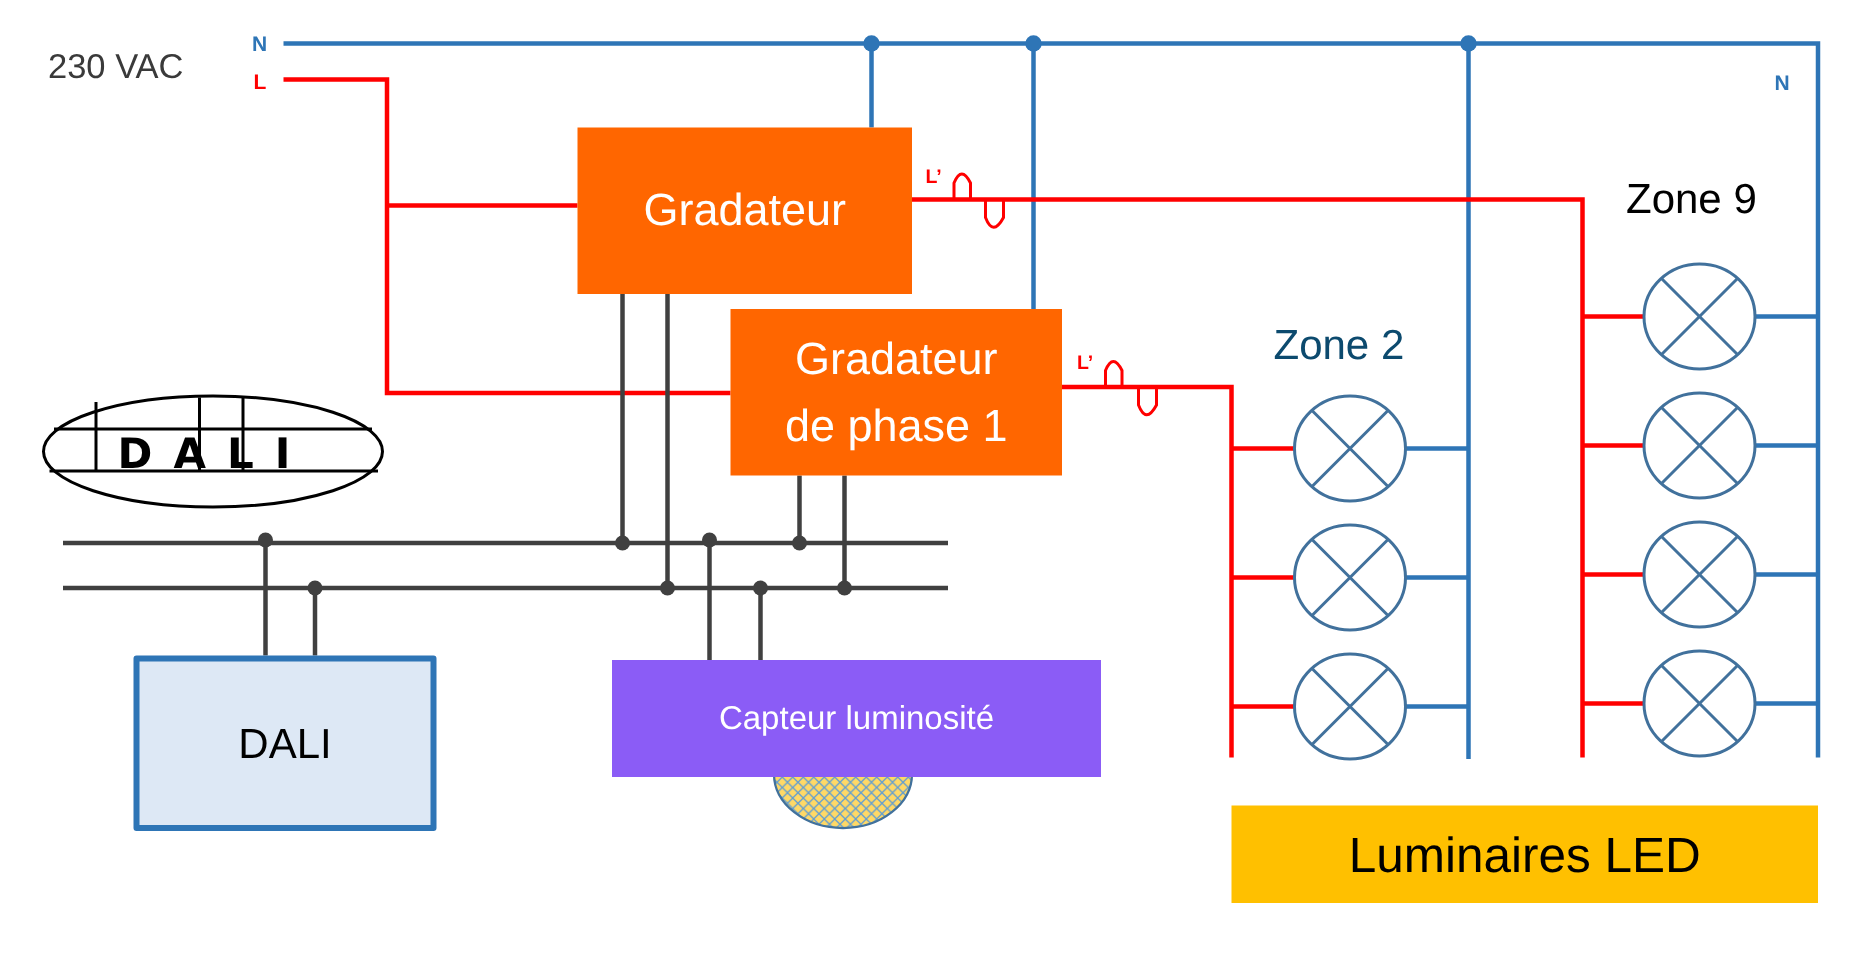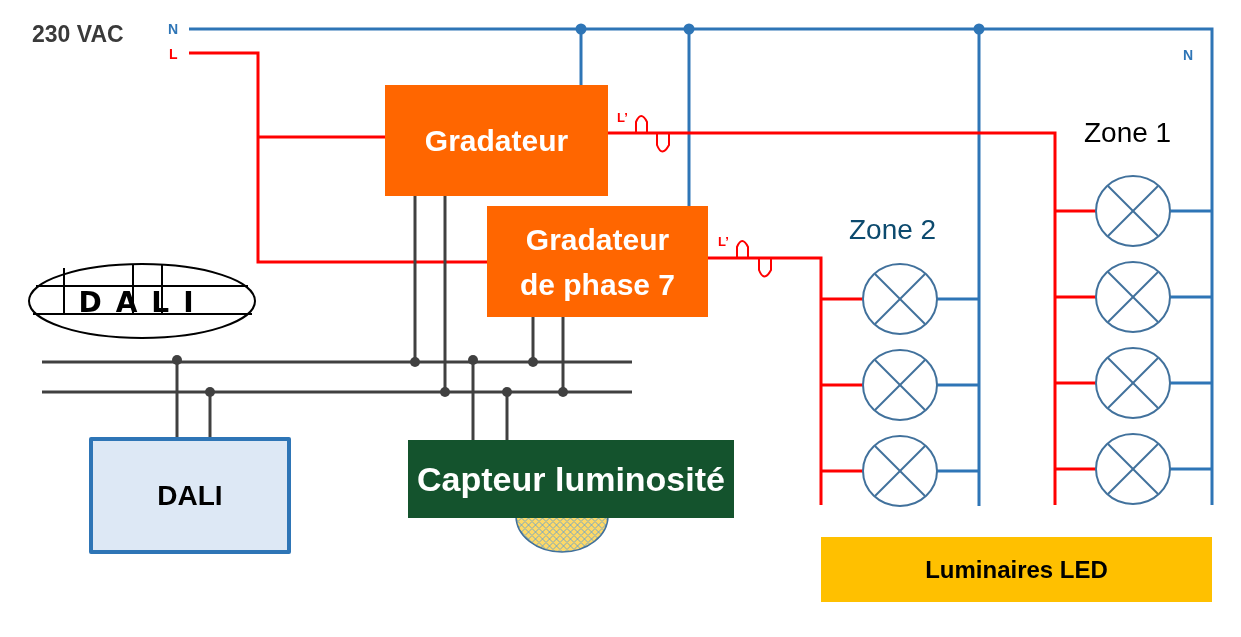--- a/index.html
+++ b/index.html
@@ -1,18 +1,18 @@
 <!DOCTYPE html>
 <html><head>
 <meta charset="utf-8">
 <style>
   html, body { margin:0; padding:0; background:#ffffff; }
   body { width:1241px; height:637px; position:relative; overflow:hidden; font-family:"Liberation Sans", sans-serif; }
   #diagram { position:absolute; left:0; top:0; }
-  .box { position:absolute; display:flex; align-items:center; justify-content:center; text-align:center; box-sizing:border-box;font-weight:bold; }
+  .box { position:absolute; display:flex; align-items:center; justify-content:center; text-align:center; box-sizing:border-box; }
   .dimmer { background:#ff6600; color:#ffffff; font-size:30px; line-height:45px; }
   .lbl { position:absolute; white-space:nowrap; }
 </style>
 </head>
 <body>
 
 <svg id="diagram" width="1241" height="637" viewBox="0 0 1241 637">
 
   <g stroke="#2e75b6" stroke-width="3" fill="none">
     <polyline points="189,29 1212,29 1212,505"></polyline>
@@ -132,43 +132,43 @@
   <defs>
     <pattern id="lattice" width="7" height="7" patternUnits="userSpaceOnUse">
       <rect width="7" height="7" fill="#ffd966"></rect>
       <path d="M0,3.5 L3.5,0 L7,3.5 L3.5,7 Z" fill="none" stroke="#5b9bd5" stroke-width="0.8"></path>
     </pattern>
   </defs>
   <path d="M516,505 A46,46 0 0 0 608,505 Z" fill="url(#lattice)" stroke="#41719c" stroke-width="1.5"></path>
   <ellipse cx="562" cy="516" rx="46" ry="36" fill="url(#lattice)" stroke="#41719c" stroke-width="1.5"></ellipse>
 </svg>
 
-<div class="lbl" style="left:32px;top:21px;font-size:23px;font-weight:bold;color:#3a3a3a;">230 VAC</div>
+<div class="lbl" style="left:32px;top:31px;font-size:23px;font-weight:normal;color:#3a3a3a;">230 VAC</div>
 <div class="lbl" style="left:168px;top:21px;font-size:14px;font-weight:bold;color:#2e75b6;">N</div>
 <div class="lbl" style="left:169px;top:46px;font-size:14px;font-weight:bold;color:#ff0000;">L</div>
 <div class="lbl" style="left:1183px;top:47px;font-size:14px;font-weight:bold;color:#2e75b6;">N</div>
 
 <div class="lbl" style="left:617px;top:110px;font-size:13px;font-weight:bold;color:#ff0000;">L’</div>
 <div class="lbl" style="left:718px;top:234px;font-size:13px;font-weight:bold;color:#ff0000;">L’</div>
 
 <div class="box dimmer" style="left:385px;top:85px;width:223px;height:111px;flex-direction:column;">
   <span>Gradateur</span>
 </div>
 
 <div class="box dimmer" style="left:487px;top:206px;width:221px;height:111px;flex-direction:column;">
   <span>Gradateur</span>
-  <span>de phase 7</span>
+  <span>de phase 1</span>
 </div>
 
 <div class="box" style="left:89px;top:437px;width:202px;height:117px;background:#dde8f5;border:4px solid #2e75b6;border-radius:2px;flex-direction:column;color:#000;font-size:28px;line-height:44px;">
   <span>DALI</span>
 </div>
 
-<div class="box" style="left:408px;top:440px;width:326px;height:78px;background:#14532d;color:#ffffff;font-size:34px;">
+<div class="box" style="left:408px;top:440px;width:326px;height:78px;background:#8b5cf6;color:#ffffff;font-size:22px;">
   <span>Capteur luminosité</span>
 </div>
 
-<div class="lbl" style="left:1084px;top:117px;font-size:28px;color:#000;">Zone 1</div>
+<div class="lbl" style="left:1084px;top:117px;font-size:28px;color:#000;">Zone 9</div>
 <div class="lbl" style="left:849px;top:214px;font-size:28px;color:#0c4a6e;">Zone 2</div>
 
-<div class="box" style="left:821px;top:537px;width:391px;height:65px;background:#ffc000;color:#000;font-size:24px;">
+<div class="box" style="left:821px;top:537px;width:391px;height:65px;background:#ffc000;color:#000;font-size:33px;">
   <span>Luminaires LED</span>
 </div>
 
 </body></html>

